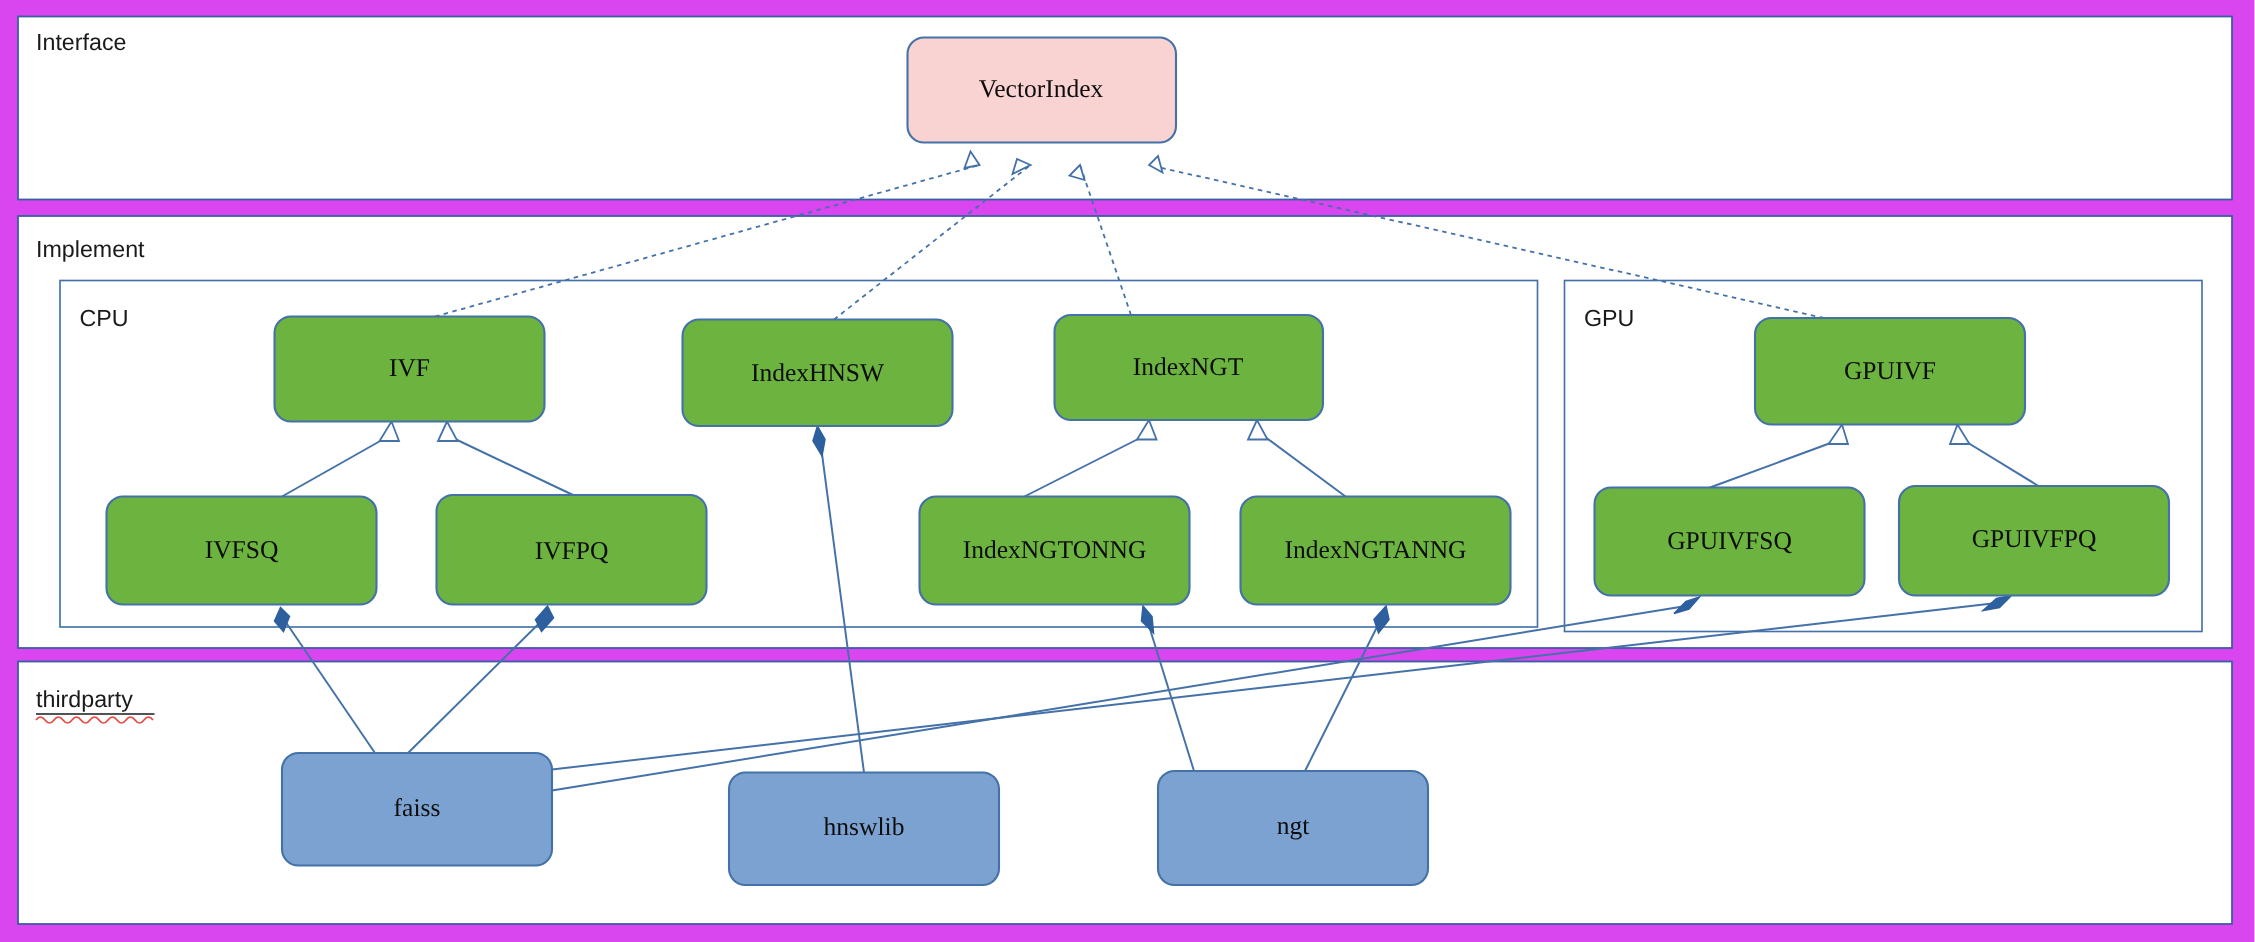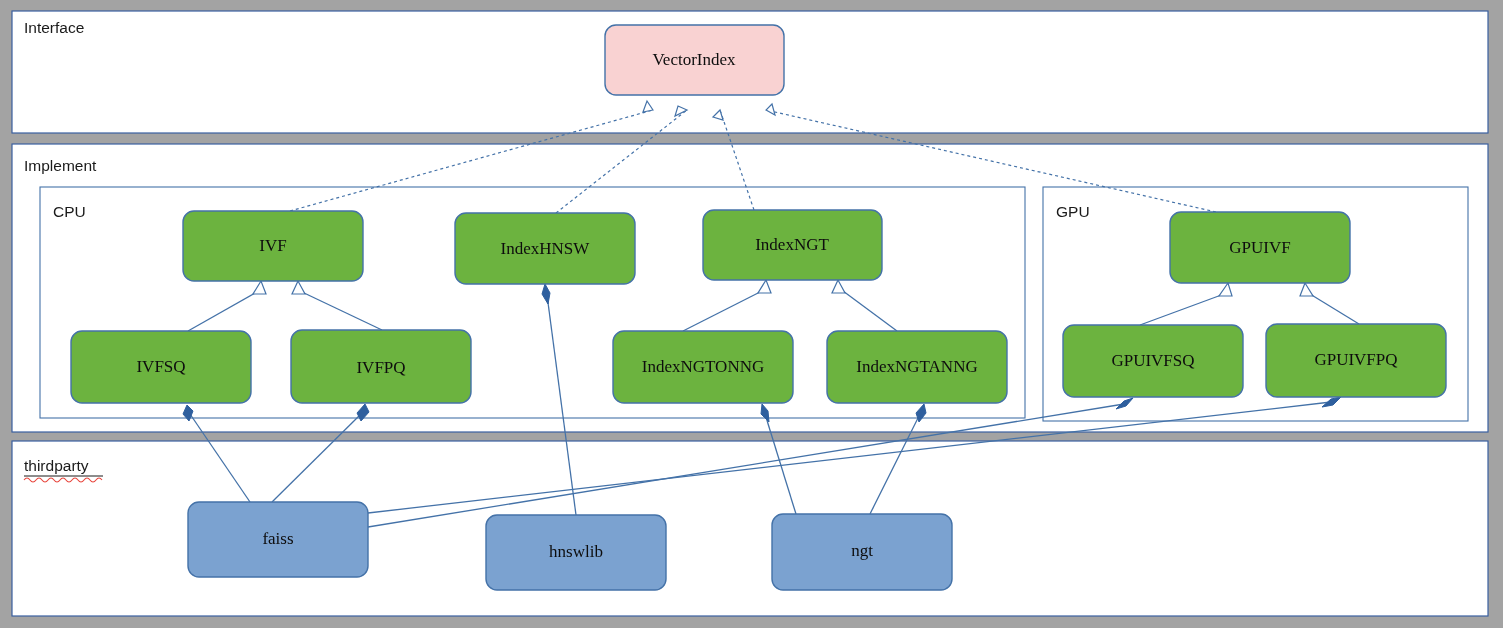--- a/index.html
+++ b/index.html
@@ -1,17 +1,17 @@
 <!DOCTYPE html>
 <html><head>
 <meta charset="utf-8">
 <style>
   html,body{margin:0;padding:0;background:#ffffff;}
   body{font-family:"Liberation Sans",sans-serif;}
-  #stage{position:relative;width:1503px;height:628px;background:#a3a3a3;overflow:hidden;}
+  #stage{position:relative;width:1503px;height:628px;background:#d946ef;overflow:hidden;}
   #diagram{position:absolute;left:0;top:0;width:1503px;height:628px;}
   .grp-label{font-family:"Liberation Sans",sans-serif;font-size:15.5px;fill:#1a1a1a;}
   .node-label{font-family:"Liberation Serif",serif;font-size:17px;fill:#0d0d0d;text-anchor:middle;dominant-baseline:middle;}
   .container-rect{fill:#ffffff;stroke:#3a5fa0;stroke-width:1.2;}
   .inner-rect{fill:#ffffff;stroke:#4472a8;stroke-width:1.1;}
   .node-rect{stroke:#4472a8;stroke-width:1.4;}
   .edge{stroke:#4472a8;stroke-width:1.3;fill:none;}
   .edge-dashed{stroke:#4472a8;stroke-width:1.2;fill:none;stroke-dasharray:3 3;}
   .hollow-arrow{fill:#ffffff;stroke:#4472a8;stroke-width:1.2;}
   .diamond{fill:#2e5f9e;stroke:#2e5f9e;stroke-width:1;}

